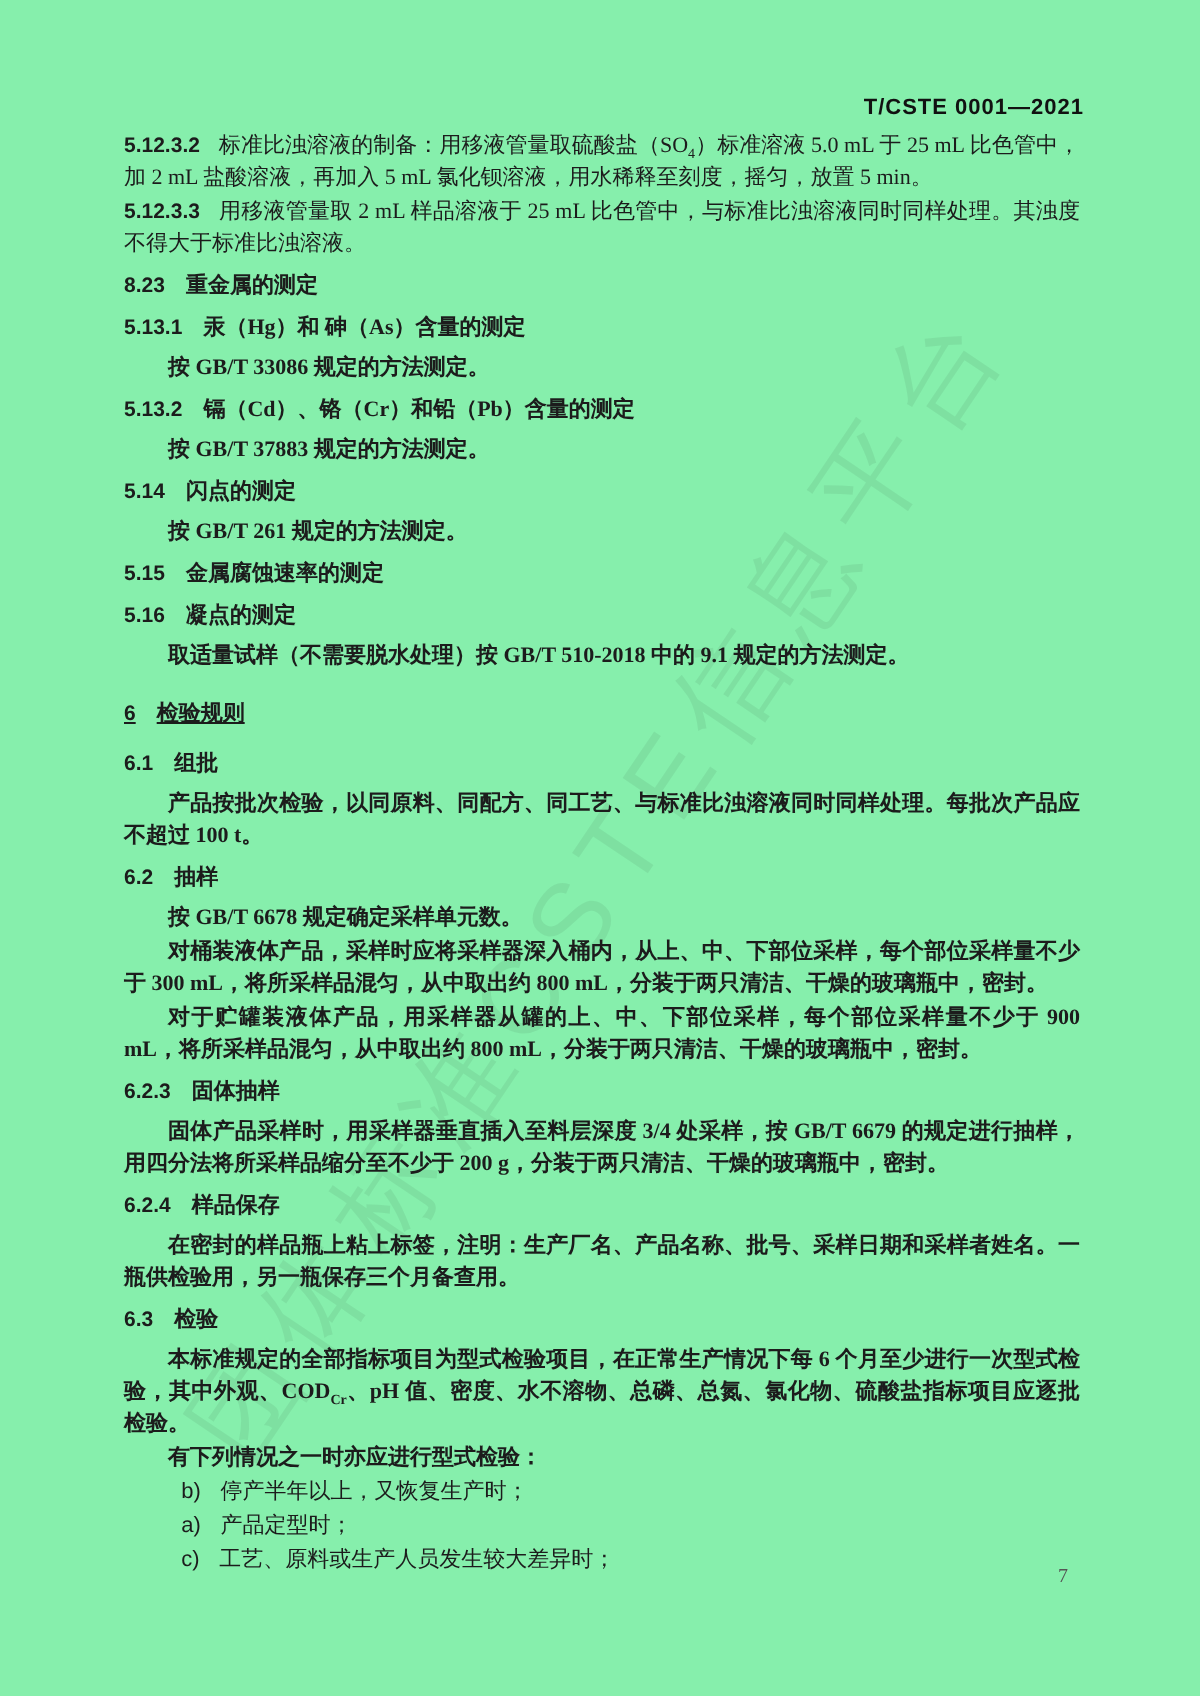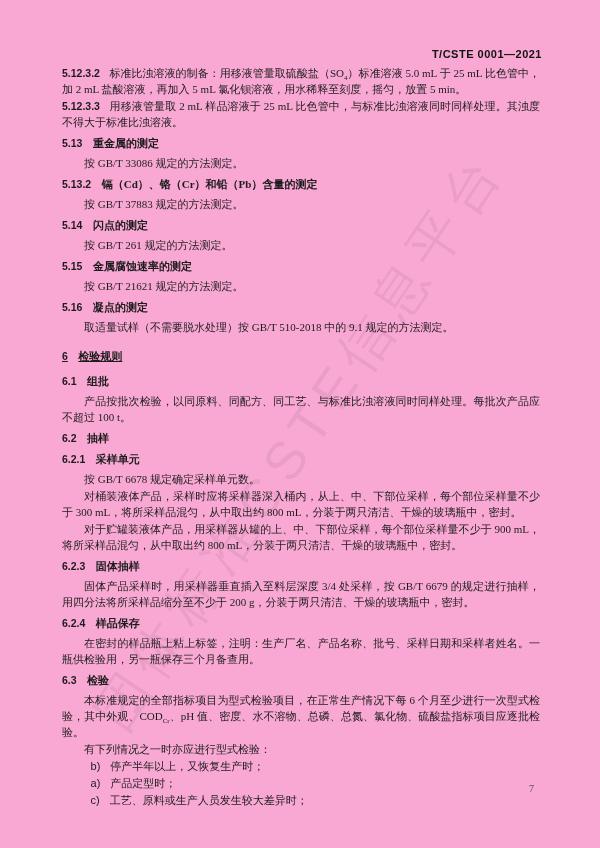--- a/index.html
+++ b/index.html
@@ -4,21 +4,21 @@
 <style>
   html, body {
     margin: 0;
     padding: 0;
     background: #ffffff;
   }
   .page {
     position: relative;
     width: 600px;
     height: 848px;
-    background: #f9a8d4;
+    background: #86efac;
     overflow: hidden;
     font-family: "Liberation Serif", "DejaVu Serif", serif;
     color: #1c1c1c;
   }
   .doc-number {
     position: absolute;
     top: 48px;
     right: 58px;
     font-family: "Liberation Sans", "DejaVu Sans", sans-serif;
     font-size: 11px;
@@ -73,20 +73,21 @@
     text-decoration: underline;
   }
   .chapter .num {
     margin-right: 1em;
     font-family: "Liberation Sans", "DejaVu Sans", sans-serif;
     font-size: 10.5px;
   }
   .para {
     text-indent: 2em;
     margin: 1px 0;
+    font-weight: bold;
   }
   .item {
     margin: 1px 0;
     padding-left: 2.6em;
     text-align: left;
   }
   .item .label {
     margin-right: 0.9em;
     font-family: "Liberation Sans", "DejaVu Sans", sans-serif;
   }
@@ -105,35 +106,34 @@
 </style>
 </head>
 <body>
 
 <div class="page">
   <div class="doc-number">T/CSTE 0001—2021</div>
   <div class="watermark">团体标准CSTE信息平台</div>
   <div class="content">
       <div class="block clause"><span class="num">5.12.3.2</span>标准比浊溶液的制备：用移液管量取硫酸盐（SO<sub>4</sub>）标准溶液 5.0 mL 于 25 mL 比色管中，加 2 mL 盐酸溶液，再加入 5 mL 氯化钡溶液，用水稀释至刻度，摇匀，放置 5 min。</div>
       <div class="block clause"><span class="num">5.12.3.3</span>用移液管量取 2 mL 样品溶液于 25 mL 比色管中，与标准比浊溶液同时同样处理。其浊度不得大于标准比浊溶液。</div>
-      <div class="block heading"><span class="num">5.13</span><span class="title">重金属的测定</span></div>
+      <div class="block heading"><span class="num">8.23</span><span class="title">重金属的测定</span></div>
+      <div class="block heading"><span class="num">5.13.1</span><span class="title">汞（Hg）和 砷（As）含量的测定</span></div>
       <div class="block para">按 GB/T 33086 规定的方法测定。</div>
       <div class="block heading"><span class="num">5.13.2</span><span class="title">镉（Cd）、铬（Cr）和铅（Pb）含量的测定</span></div>
       <div class="block para">按 GB/T 37883 规定的方法测定。</div>
       <div class="block heading"><span class="num">5.14</span><span class="title">闪点的测定</span></div>
       <div class="block para">按 GB/T 261 规定的方法测定。</div>
       <div class="block heading"><span class="num">5.15</span><span class="title">金属腐蚀速率的测定</span></div>
-      <div class="block para">按 GB/T 21621 规定的方法测定。</div>
       <div class="block heading"><span class="num">5.16</span><span class="title">凝点的测定</span></div>
       <div class="block para">取适量试样（不需要脱水处理）按 GB/T 510-2018 中的 9.1 规定的方法测定。</div>
       <div class="block chapter"><span class="num">6</span><span class="title">检验规则</span></div>
       <div class="block heading"><span class="num">6.1</span><span class="title">组批</span></div>
       <div class="block para">产品按批次检验，以同原料、同配方、同工艺、与标准比浊溶液同时同样处理。每批次产品应不超过 100 t。</div>
       <div class="block heading"><span class="num">6.2</span><span class="title">抽样</span></div>
-      <div class="block heading"><span class="num">6.2.1</span><span class="title">采样单元</span></div>
       <div class="block para">按 GB/T 6678 规定确定采样单元数。</div>
       <div class="block para">对桶装液体产品，采样时应将采样器深入桶内，从上、中、下部位采样，每个部位采样量不少于 300 mL，将所采样品混匀，从中取出约 800 mL，分装于两只清洁、干燥的玻璃瓶中，密封。</div>
       <div class="block para">对于贮罐装液体产品，用采样器从罐的上、中、下部位采样，每个部位采样量不少于 900 mL，将所采样品混匀，从中取出约 800 mL，分装于两只清洁、干燥的玻璃瓶中，密封。</div>
       <div class="block heading"><span class="num">6.2.3</span><span class="title">固体抽样</span></div>
       <div class="block para">固体产品采样时，用采样器垂直插入至料层深度 3/4 处采样，按 GB/T 6679 的规定进行抽样，用四分法将所采样品缩分至不少于 200 g，分装于两只清洁、干燥的玻璃瓶中，密封。</div>
       <div class="block heading"><span class="num">6.2.4</span><span class="title">样品保存</span></div>
       <div class="block para">在密封的样品瓶上粘上标签，注明：生产厂名、产品名称、批号、采样日期和采样者姓名。一瓶供检验用，另一瓶保存三个月备查用。</div>
       <div class="block heading"><span class="num">6.3</span><span class="title">检验</span></div>
       <div class="block para">本标准规定的全部指标项目为型式检验项目，在正常生产情况下每 6 个月至少进行一次型式检验，其中外观、COD<sub>Cr</sub>、pH 值、密度、水不溶物、总磷、总氮、氯化物、硫酸盐指标项目应逐批检验。</div>
       <div class="block para">有下列情况之一时亦应进行型式检验：</div>

